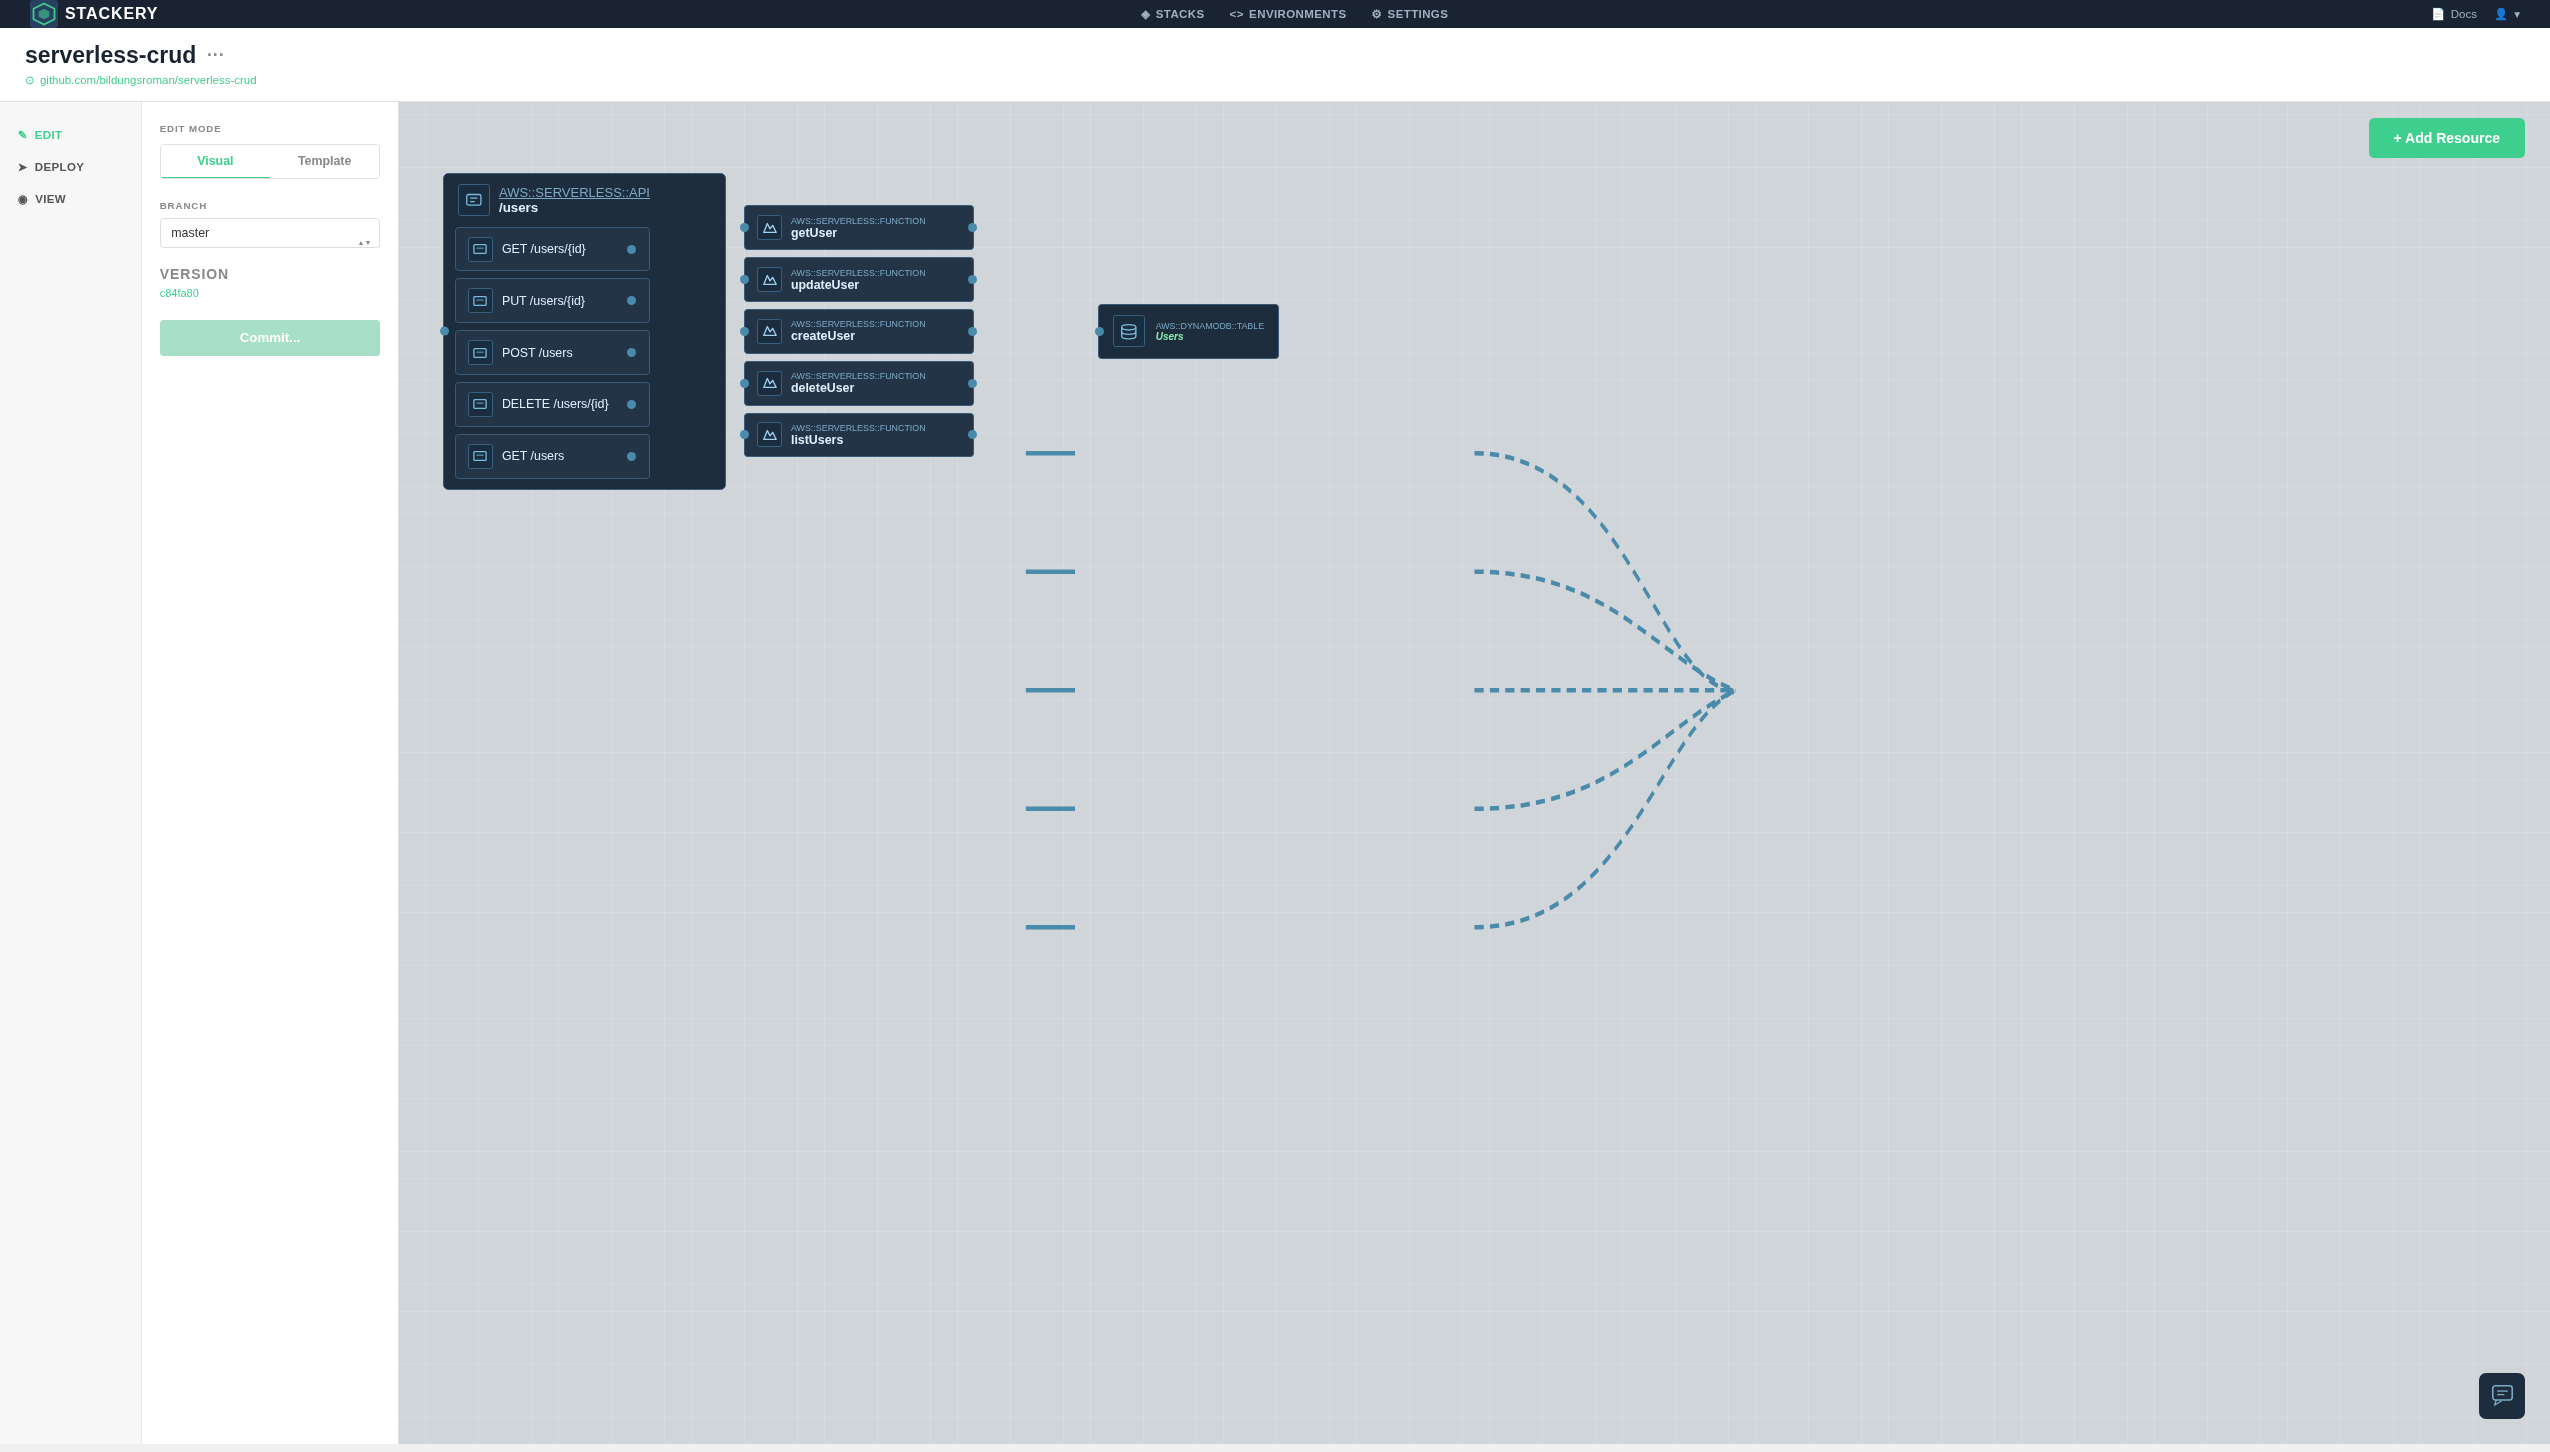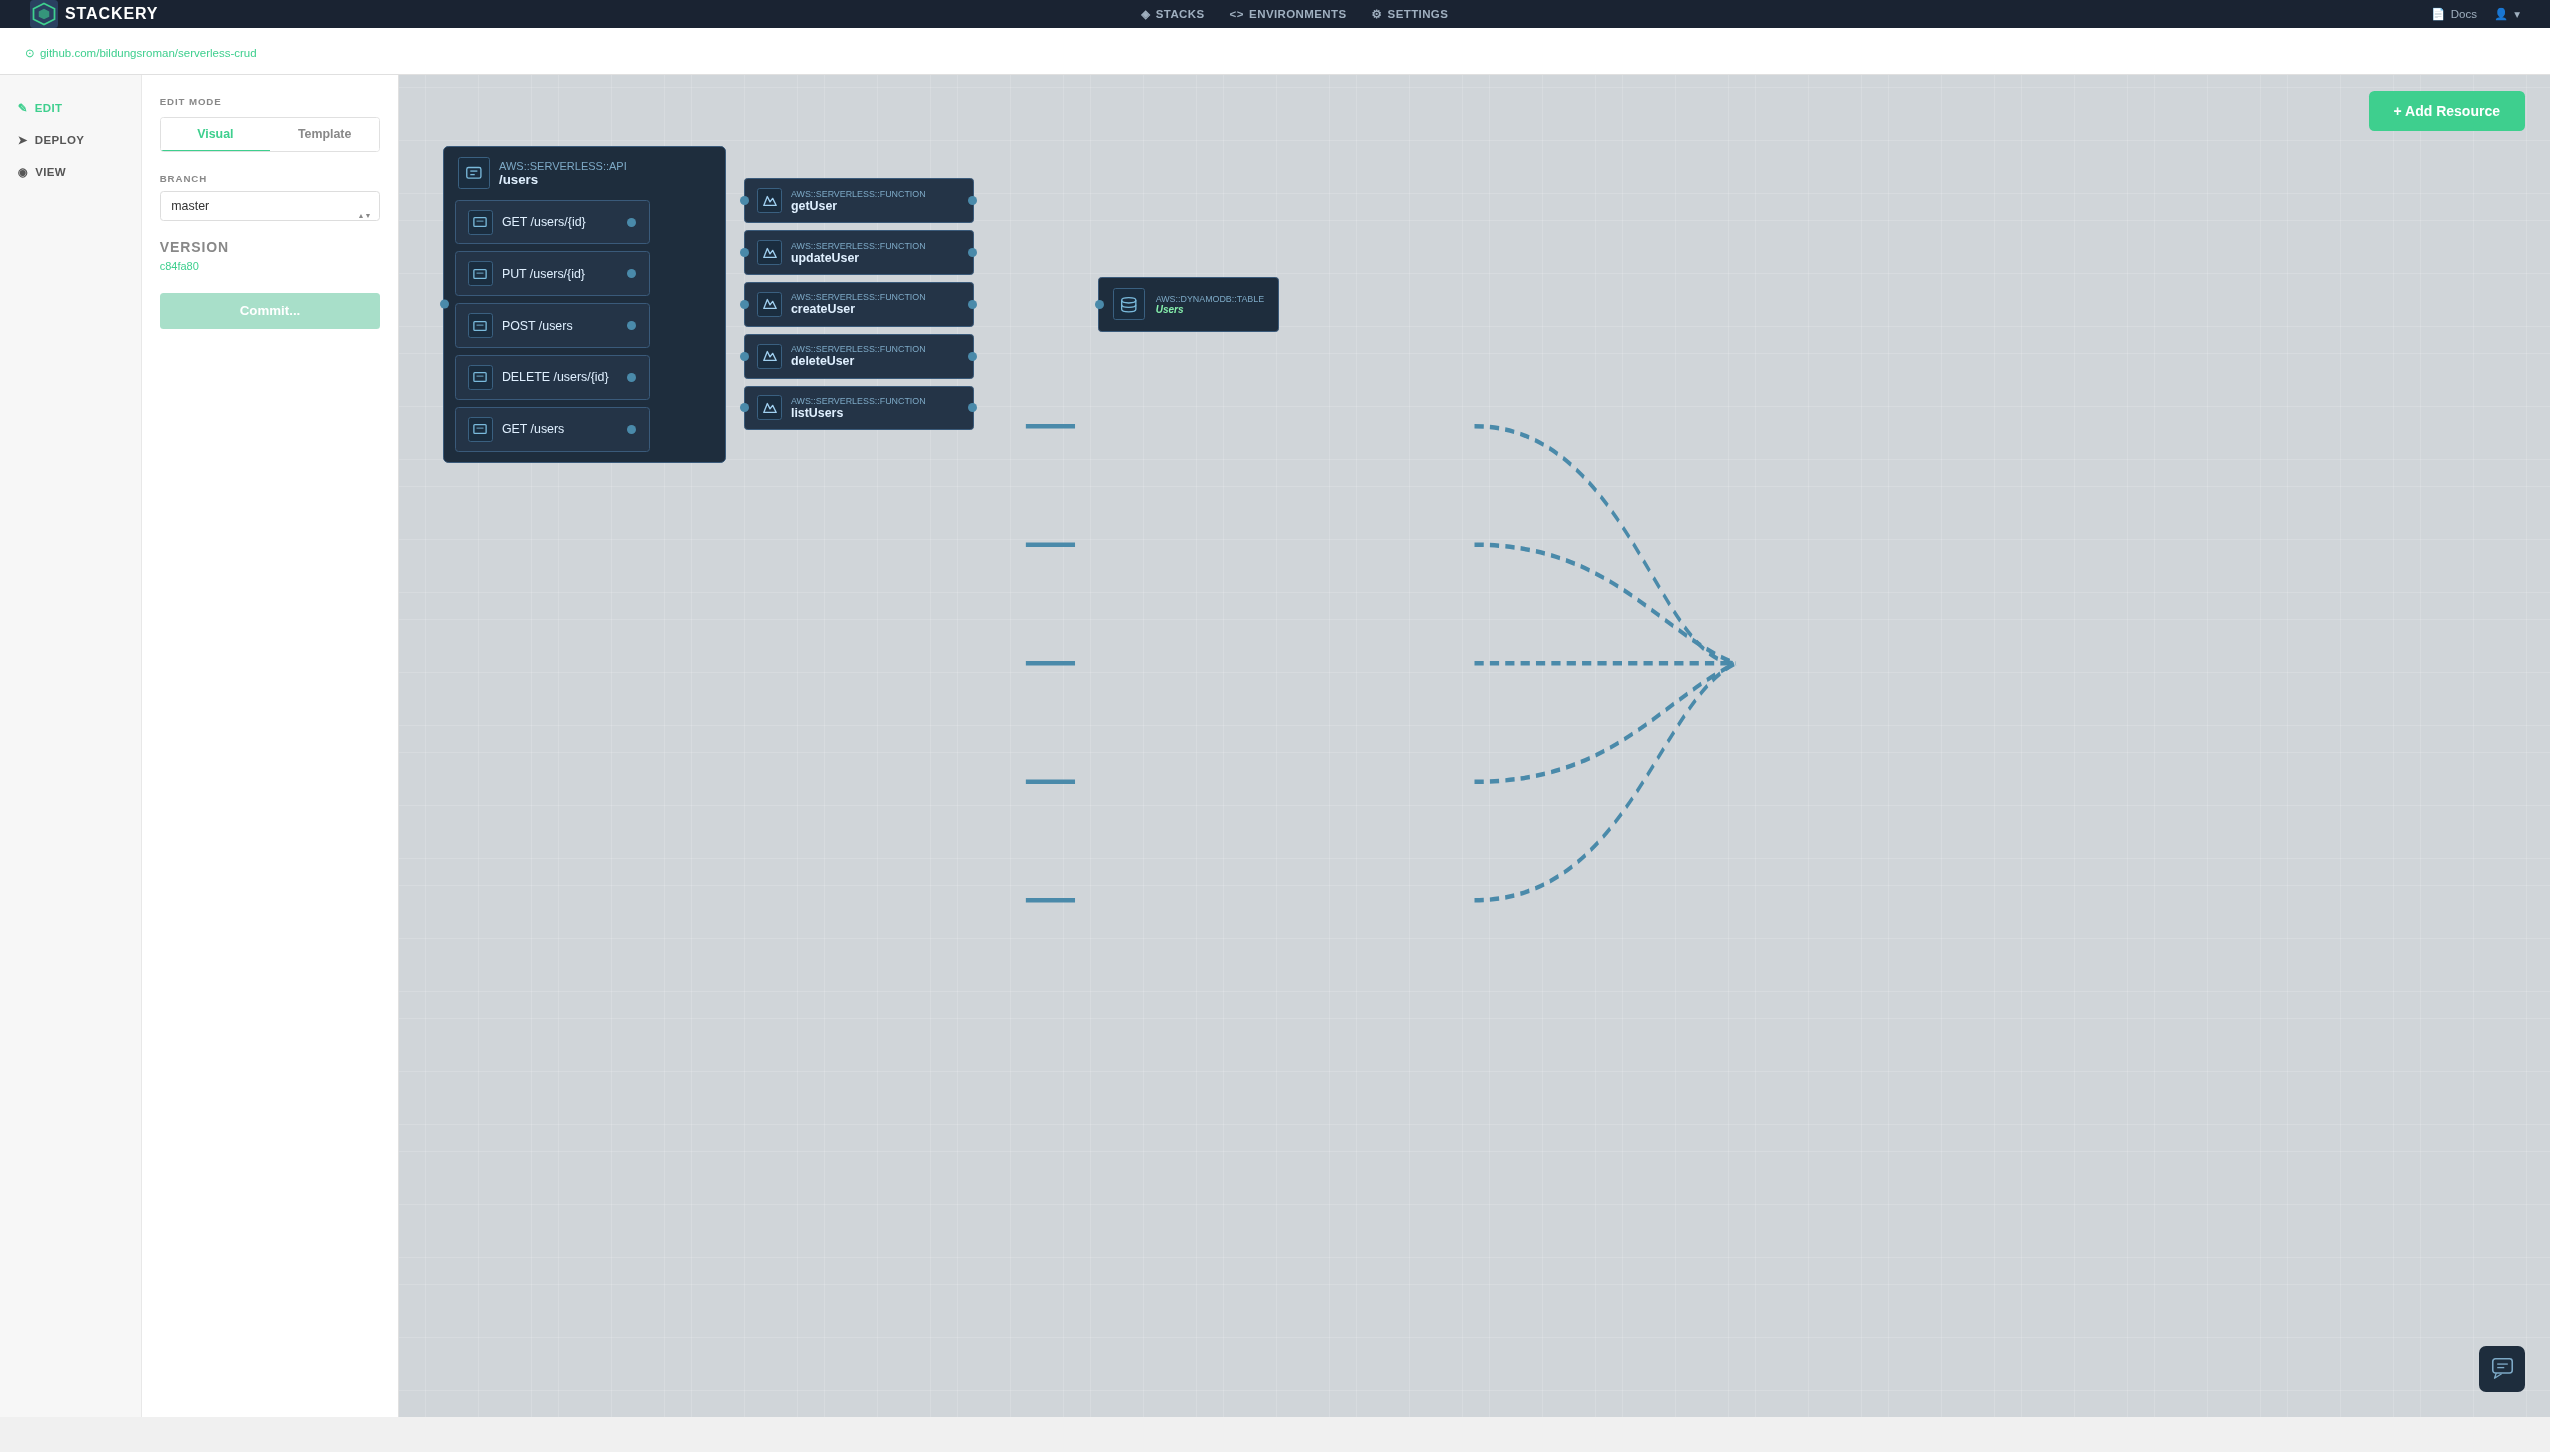--- a/index.html
+++ b/index.html
@@ -422,20 +422,24 @@
       <span>Docs</span>
     </div>
     <div class="topnav-right-item">
       <span>👤</span>
       <span>▾</span>
     </div>
   </div>
 </nav>
 
 <div class="page-header">
+  <div class="page-title">
+    <span>serverless-crud</span>
+    <span class="dots-menu">···</span>
+  </div>
   <div class="page-subtitle">
     <span>⊙</span>
     <span>github.com/bildungsroman/serverless-crud</span>
   </div>
 </div>
 
 <div class="main-layout">
 
   <div class="left-sidebar">
     <div class="sidebar-item active">
@@ -505,21 +509,21 @@
         <div class="api-header">
 
           <div class="node-icon" style="width:32px;height:32px;">
             <svg width="17.7" height="17.7" viewBox="0 0 20 20" fill="#7abadc">
               <rect x="2" y="4" width="16" height="12" rx="2" fill="none" stroke="#7abadc" stroke-width="1.5"></rect>
               <line x1="6" y1="8" x2="14" y2="8" stroke="#7abadc" stroke-width="1.5"></line>
               <line x1="6" y1="12" x2="11" y2="12" stroke="#7abadc" stroke-width="1.5"></line>
             </svg>
           </div>
           <div>
-            <div style="font-size:11px;color:#7da9c6;font-weight:500;">AWS::SERVERLESS::API</div>
+            <div style="font-size:13px;color:#7da9c6;font-weight:500;text-decoration:underline;">AWS::SERVERLESS::API</div>
             <div style="font-size:13.3px;color:#e0f0ff;font-weight:600;">/users</div>
           </div>
         </div>
 
         <div class="route-row">
           <div class="route-node">
             <div class="node-icon">
               <svg width="14" height="14" viewBox="0 0 16 16" fill="#7abadc">
                   <rect x="1" y="3" width="14" height="10" rx="1" fill="none" stroke="#7abadc" stroke-width="1.5"></rect>
                   <line x1="4" y1="7" x2="12" y2="7" stroke="#7abadc" stroke-width="1"></line>

